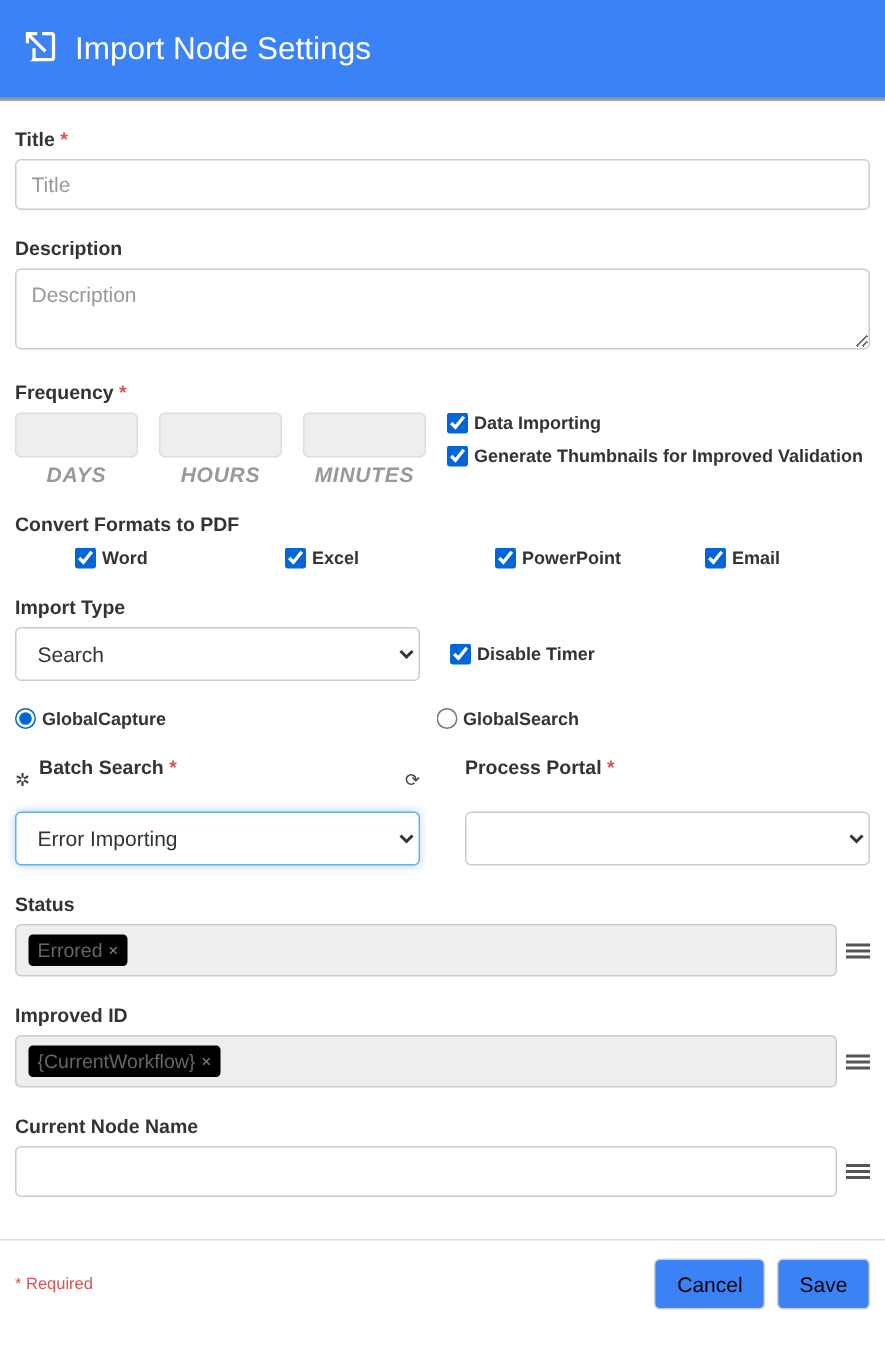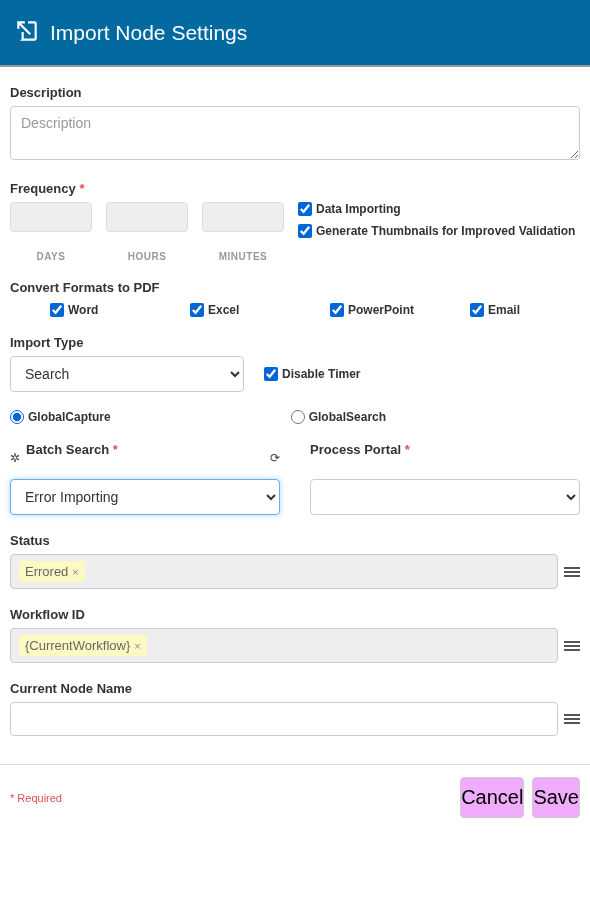--- a/index.html
+++ b/index.html
@@ -1,74 +1,78 @@
 <!DOCTYPE html>
 <html><head>
   <meta charset="utf-8">
   <style>
     * { box-sizing: border-box; margin: 0; padding: 0; }
     body { font-family: Arial, Helvetica, sans-serif; font-size: 13px; color: #333; background: #fff; width: 590px; }
-    .header { background: #0369a1; color: #fff; padding: 18px 14px; display: flex; align-items: center; gap: 10px; border-bottom: 2px solid #999; }
+    .header { background: #3b82f6; color: #fff; padding: 18px 14px; display: flex; align-items: center; gap: 10px; border-bottom: 2px solid #999; }
     .header svg { width: 26px; height: 26px; fill: #fff; }
     .header-title { font-size: 21px; font-weight: normal; }
     .form-body { padding: 18px 10px 10px 10px; }
     .form-group { margin-bottom: 18px; }
     .label { font-weight: bold; font-size: 13px; display: block; margin-bottom: 6px; }
     .req { color: #d9534f; font-weight: bold; }
     .input, .textarea, .select { width: 100%; border: 1px solid #ccc; border-radius: 4px; padding: 8px 10px; font-size: 14px; color: #333; background: #fff; font-family: inherit; }
     .input::placeholder, .textarea::placeholder { color: #999; }
     .textarea { resize: both; height: 54px; }
     .freq-row { display: flex; gap: 14px; align-items: flex-start; }
     .freq-box { width: 82px; display: flex; flex-direction: column; align-items: center; }
     .freq-box input { width: 100%; background: #eee; border: 1px solid #ddd; border-radius: 4px; height: 30px; padding: 4px; }
-    .freq-box .caption { font-size: 10px; color: #999; letter-spacing: 0.5px; margin-top: 19px; font-weight: bold; }
+    .freq-box .caption { font-size: 14px; color: #999; letter-spacing: 0.5px; margin-top: 3px; font-weight: bold; font-style: italic; }
     .freq-checks { display: flex; flex-direction: column; gap: 8px; padding-top: 0px; }
     .chk { display: flex; align-items: center; gap: 4px; }
     .chk input[type=checkbox] { width: 14px; height: 14px; accent-color: #0366d6; }
     .chk-label { font-size: 12px; font-weight: bold; }
     .convert-row { display: flex; gap: 40px; flex-wrap: wrap; margin-top: 8px; padding-left: 40px; }
     .convert-row .chk { min-width: 100px; }
     .import-row { display: flex; gap: 20px; align-items: center; }
-    .import-row .select { width: 234px; }
+    .import-row .select { width: 270px; }
     .radio-row { display: flex; gap: 40px; margin-top: 8px; }
     .radio-row label { display: flex; align-items: center; gap: 4px; font-size: 12px; font-weight: bold; }
     .radio-row input[type=radio] { accent-color: #0366d6; width: 14px; height: 14px; }
     .two-col { display: flex; gap: 30px; margin-top: 18px; }
     .col { flex: 1; }
     .col-head { display: flex; align-items: center; gap: 6px; margin-bottom: 6px; }
     .col-head .label { margin-bottom: 16px; }
     .gear, .refresh { font-size: 12px; color: #444; }
     .refresh { margin-left: auto; cursor: pointer; }
     .select-batch { border: 1px solid #66afe9; box-shadow: 0 0 6px rgba(102,175,233,.5); }
     .tag-input { display: flex; align-items: center; gap: 6px; }
     .tag-field { flex: 1; background: #eee; border: 1px solid #ccc; border-radius: 4px; padding: 6px 8px; min-height: 34px; display: flex; align-items: center; gap: 6px; flex-wrap: wrap; }
     .tag-field.white { background: #fff; }
-    .tag { background: #fef9c3; border-radius: 3px; padding: 3px 6px; font-size: 13px; color: #666; display: inline-flex; align-items: center; gap: 4px; text-align: right; }
+    .tag { background: #000000; border-radius: 3px; padding: 3px 6px; font-size: 13px; color: #666; display: inline-flex; align-items: center; gap: 4px; text-align: right; }
     .tag .x { font-size: 11px; cursor: pointer; color: #888; }
     .menu-icon { font-size: 17px; color: #555; cursor: pointer; display: flex; flex-direction: column; gap: 2px; width: 16px; }
     .menu-icon span { display: block; height: 2px; background: #555; width: 100%; }
     .footer { border-top: 1px solid #ddd; padding: 12px 10px 16px 10px; display: flex; align-items: center; }
     .footer .req-note { color: #d9534f; font-size: 11px; }
     .footer .btns { margin-left: auto; display: flex; gap: 8px; }
-    .btn { border: 1px solid #ccc; background: #f0abfc; border-radius: 4px; padding: 8px 0; font-size: 20px; cursor: pointer; font-family: inherit; }
+    .btn { border: 1px solid #ccc; background: #3b82f6; border-radius: 4px; padding: 8px 14px; font-size: 14px; cursor: pointer; font-family: inherit; }
   </style>
 </head>
 <body>
 
 <div class="header">
   <span>
     <svg viewBox="0 0 24 24">
         <path d="M14 3v2h3.59l-9.3 9.29 1.42 1.42L19 6.41V10h2V3h-7zM5 5h6V3H5c-1.1 0-2 .9-2 2v14c0 1.1.9 2 2 2h14c-1.1 0-2-.9-2-2v-6h-2v6H5V5z" transform="scale(-1,1) translate(-24,0)"></path>
       </svg>
   </span>
   <span class="header-title">Import Node Settings</span>
 </div>
 
 <div class="form-body">
 
+  <div class="form-group">
+    <label class="label"><span>Title</span> <span class="req">*</span></label>
+    <input class="input" type="text" placeholder="Title" style="">
+  </div>
 
   <div class="form-group">
     <label class="label">Description</label>
     <textarea class="textarea" placeholder="Description" style=""></textarea>
   </div>
 
   <div class="form-group">
     <label class="label"><span>Frequency</span> <span class="req">*</span></label>
     <div class="freq-row">
       <div class="freq-box">
@@ -176,21 +180,21 @@
       </div>
       <div class="menu-icon">
           <span></span>
           <span></span>
           <span></span>
         </div>
     </div>
   </div>
 
   <div class="form-group">
-    <label class="label">Workflow ID</label>
+    <label class="label">Improved ID</label>
     <div class="tag-input">
       <div class="tag-field">
         <span class="tag">
             <span>{CurrentWorkflow}</span> 
             <span class="x">×</span>
           </span>
       </div>
       <div class="menu-icon">
           <span></span>
           <span></span>

